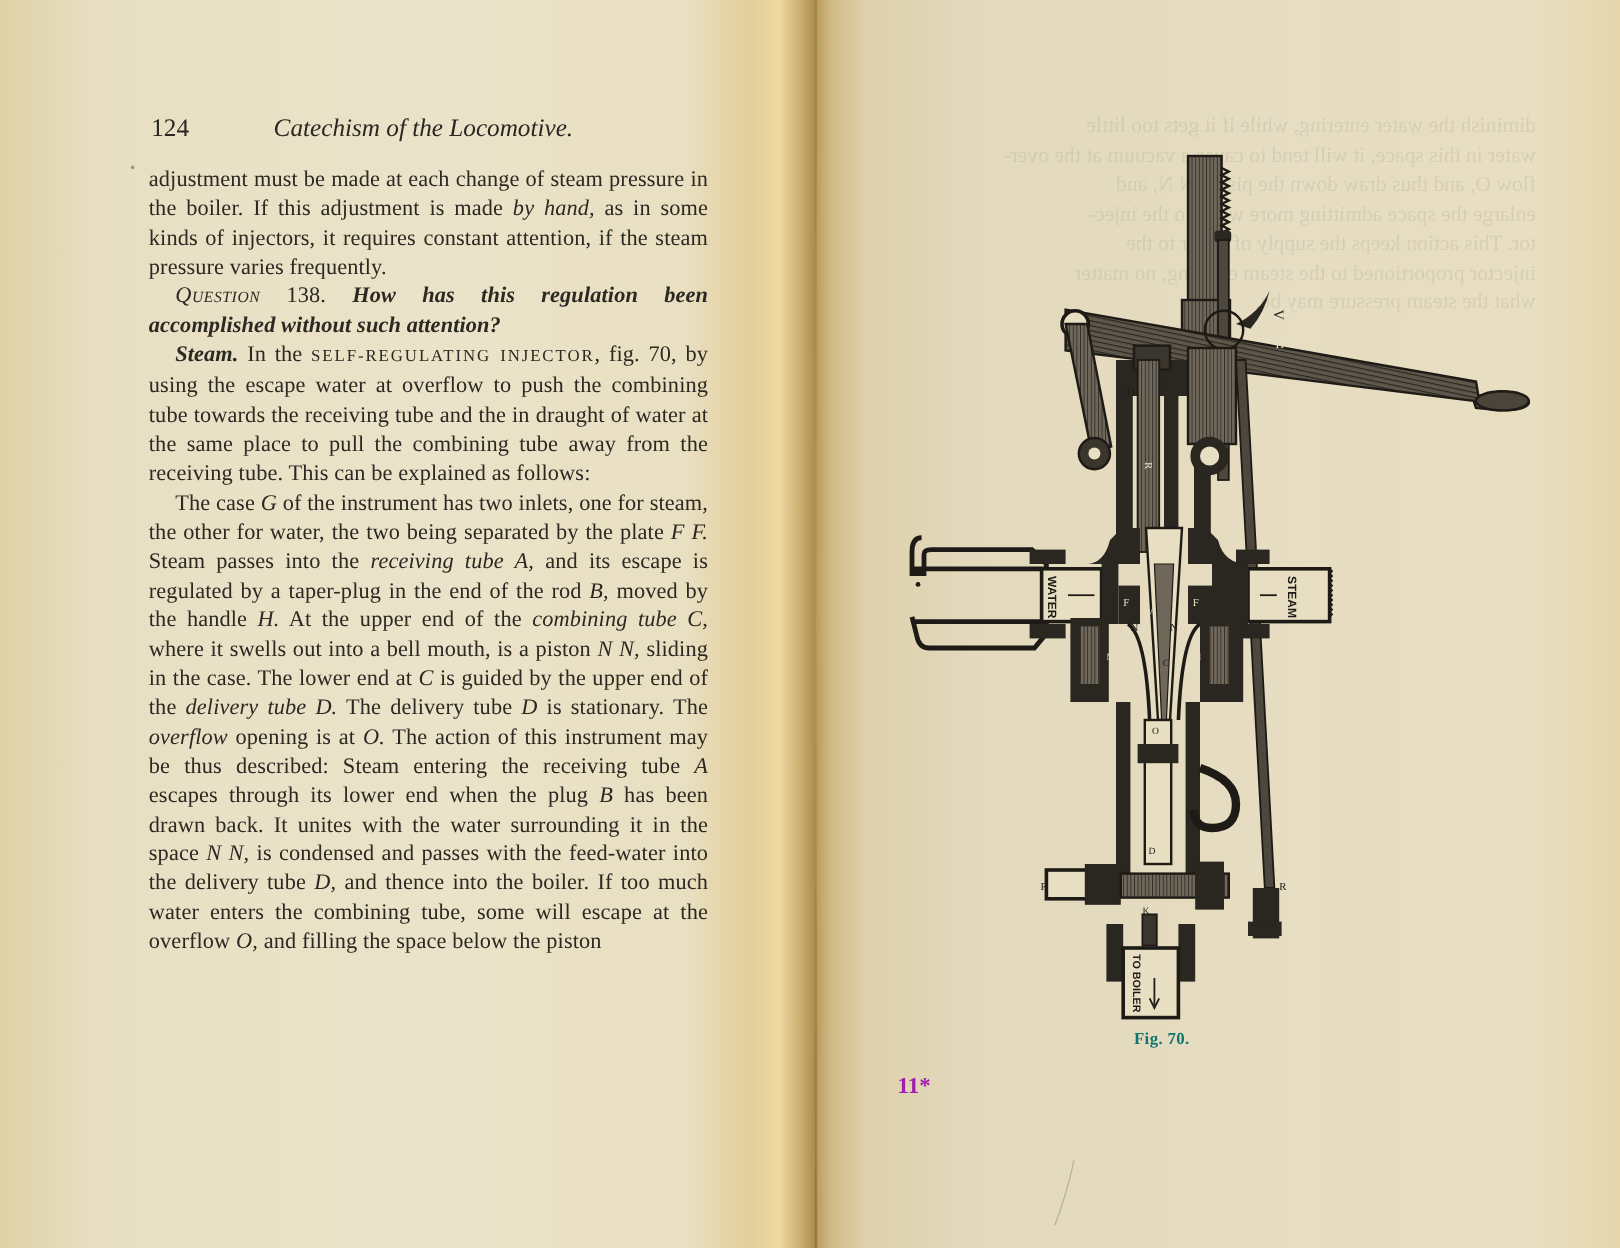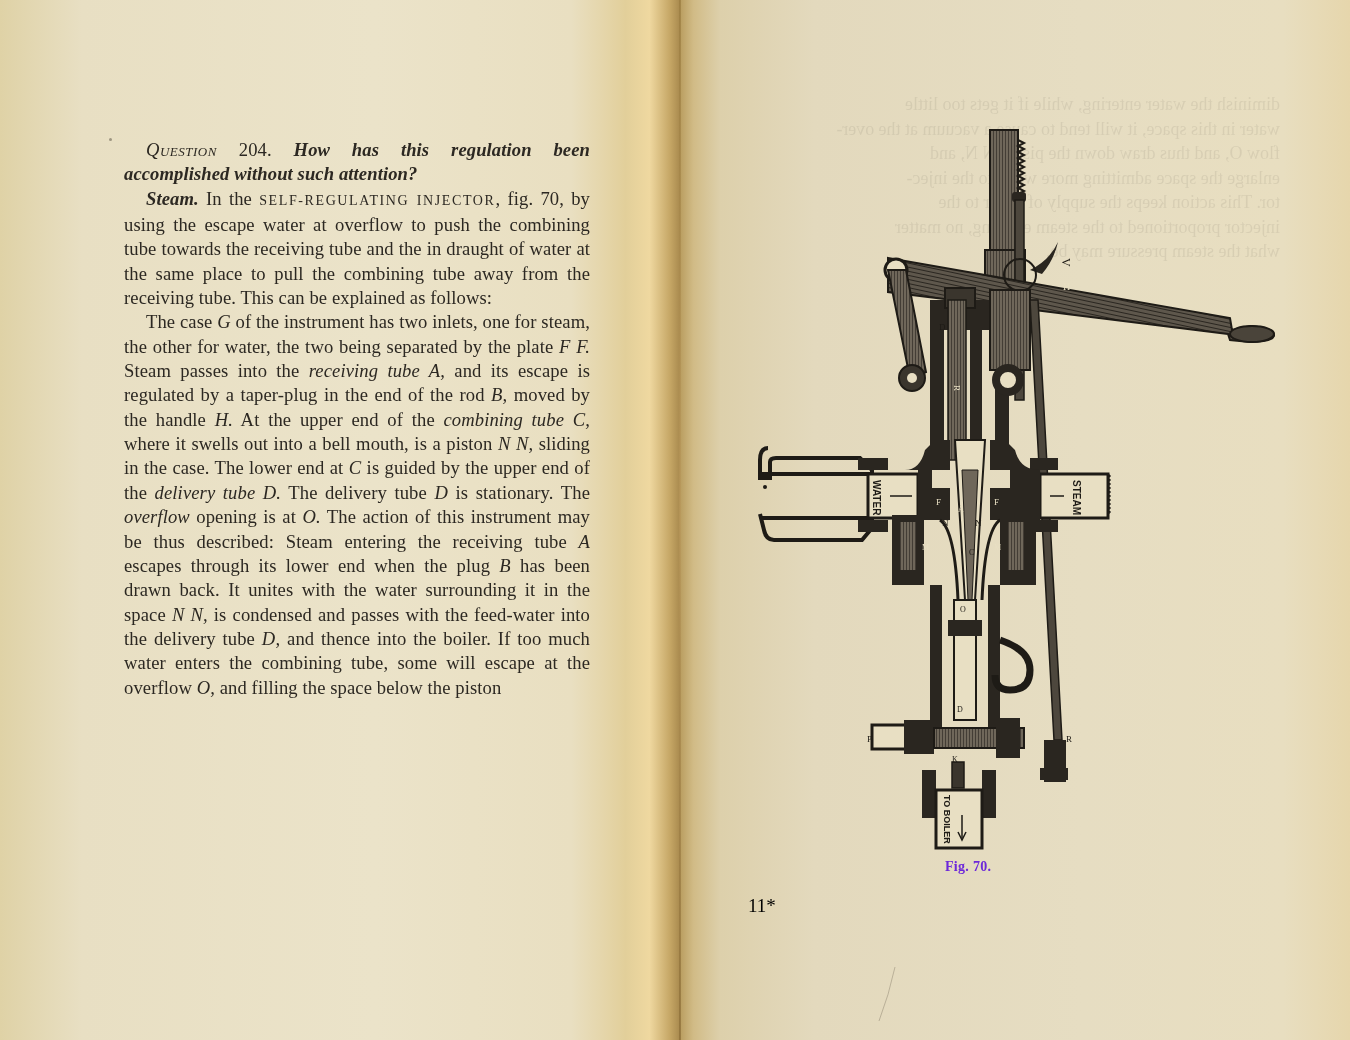--- a/index.html
+++ b/index.html
@@ -45,42 +45,49 @@
   .bleed {
     position:absolute; left:760px; top:92px; width:520px;
     color:#2a2620; opacity:.08; font-size:18px; line-height:24.5px;
     transform:scaleX(-1); text-align:justify;
   }
   .bleed p { margin:0; }
 
   .figure { position:absolute; left:740px; top:120px; width:560px; height:760px; }
   .fig-caption {
     position:absolute; left:945px; top:859px; font-size:14px; font-weight:bold;
-    color:#6d28d9; letter-spacing:0.3px;
+    color:#0f766e; letter-spacing:0.3px;
   }
   .signature {
-    position:absolute; left:748px; top:895px; font-size:19px; font-weight:normal;
-    color:#000000;
+    position:absolute; left:748px; top:895px; font-size:19px; font-weight:bold;
+    color:#a21caf;
   }
   .pencil {
     position:absolute; left:875px; top:965px; width:24px; height:60px;
   }
 </style>
 </head>
 <body>
 
 <div class="spread">
 
   <div class="page page-left">
+    <div class="running-head">
+      <span class="folio">124</span>
+      <span class="head-title">Catechism of the Locomotive.</span>
+    </div>
     <div class="stray-dot"></div>
 
     <div class="body-text">
+      <p>
+        <span>adjustment must be made at each change of steam pressure in the boiler. If this adjustment is made </span><span class="it">by hand,</span><span> as in some kinds of injectors, it requires constant attention, if the steam pressure varies frequently.</span>
+      </p>
       <p class="indent">
         <span class="sc">Question</span>
-        <span>204.</span>
+        <span>138.</span>
         <span class="bi">How has this regulation been accomplished without such attention?</span>
       </p>
       <p class="indent">
         <span class="bi">Steam.</span><span> In the </span><span class="sc-small">self-regulating injector</span><span>, fig. 70, by using the escape water at overflow to push the combining tube towards the receiving tube and the in draught of water at the same place to pull the combining tube away from the receiving tube. This can be explained as follows:</span>
       </p>
       <p class="indent">
         <span>The case </span><span class="it">G</span><span> of the instrument has two inlets, one for steam, the other for water, the two being separated by the plate </span><span class="it">F F.</span><span> Steam passes into the </span><span class="it">receiving tube A,</span><span> and its escape is regulated by a taper-plug in the end of the rod </span><span class="it">B,</span><span> moved by the handle </span><span class="it">H.</span><span> At the upper end of the </span><span class="it">combining tube C,</span><span> where it swells out into a bell mouth, is a piston </span><span class="it">N N,</span><span> sliding in the case. The lower end at </span><span class="it">C</span><span> is guided by the upper end of the </span><span class="it">delivery tube D.</span><span> The delivery tube </span><span class="it">D</span><span> is stationary. The </span><span class="it">overflow</span><span> opening is at </span><span class="it">O.</span><span> The action of this instrument may be thus described: Steam entering the receiving tube </span><span class="it">A</span><span> escapes through its lower end when the plug </span><span class="it">B</span><span> has been drawn back. It unites with the water surrounding it in the space </span><span class="it">N N,</span><span> is condensed and passes with the feed-water into the delivery tube </span><span class="it">D,</span><span> and thence into the boiler. If too much water enters the combining tube, some will escape at the overflow </span><span class="it">O,</span><span> and filling the space below the piston </span>
       </p>
     </div>
   </div>

